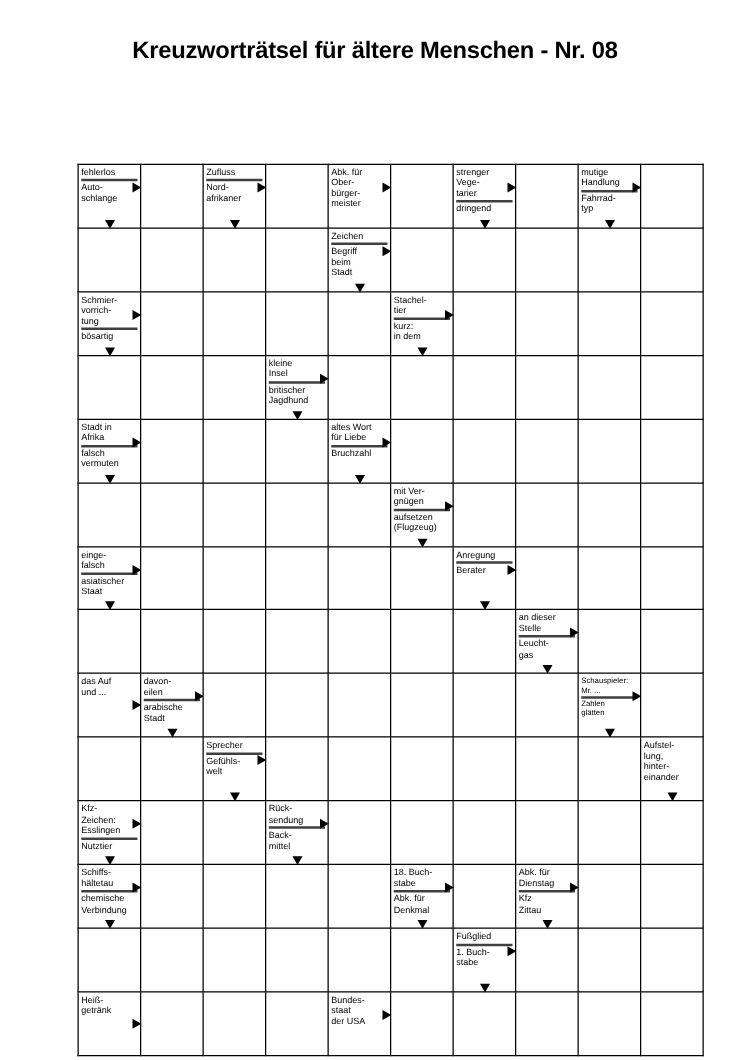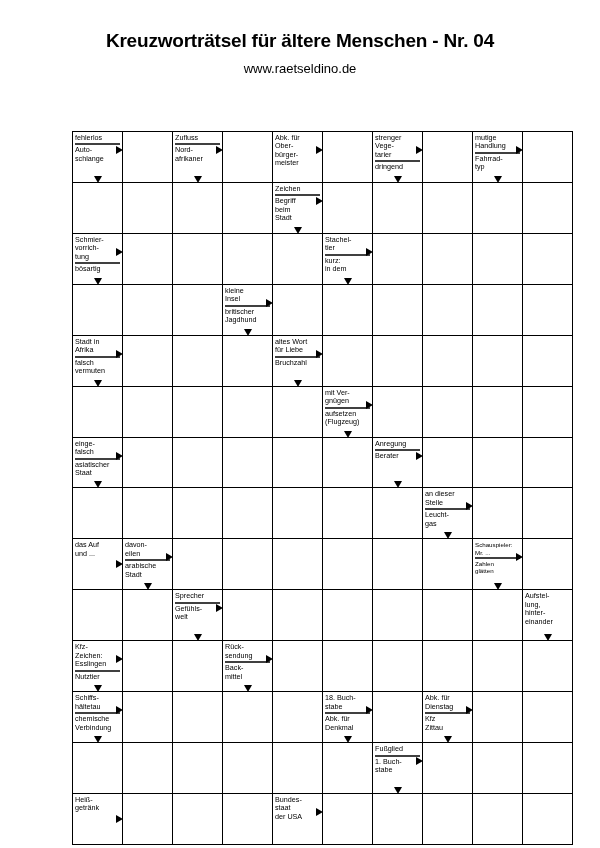--- a/index.html
+++ b/index.html
@@ -28,21 +28,21 @@
     margin-top: 30px;
     letter-spacing: -0.2px;
   }
   .subtitle {
     text-align: center;
     font-size: 13px;
     margin-top: 9px;
   }
   .grid-wrap {
     position: absolute;
-    left: 72px;
+    left: 62px;
     top: 101px;
     width: 490px;
     height: 714px;
   }
   table.grid {
     border-collapse: collapse;
     table-layout: fixed;
     width: 490px;
     height: 714px;
   }
@@ -101,22 +101,21 @@
     border-bottom: 4px solid transparent;
     border-left: 7px solid #000;
     right: -1px;
     top: 14px;
   }
 </style>
 </head>
 <body>
 
 <div class="page">
-  <div class="title">Kreuzworträtsel für ältere Menschen - Nr. 04</div>
-  <div class="subtitle">www.raetseldino.de</div>
+  <div class="title">Kreuzworträtsel für ältere Menschen - Nr. 08</div>
   <div class="grid-wrap">
     <table class="grid">
       <tbody id="grid-body">
           <tr>
             <td>
               <div class="clue">
                 <span class="seg">fehlerlos</span>
                 <span class="seg divider">Auto-</span>
                 <span class="seg">schlange</span>
               </div>

